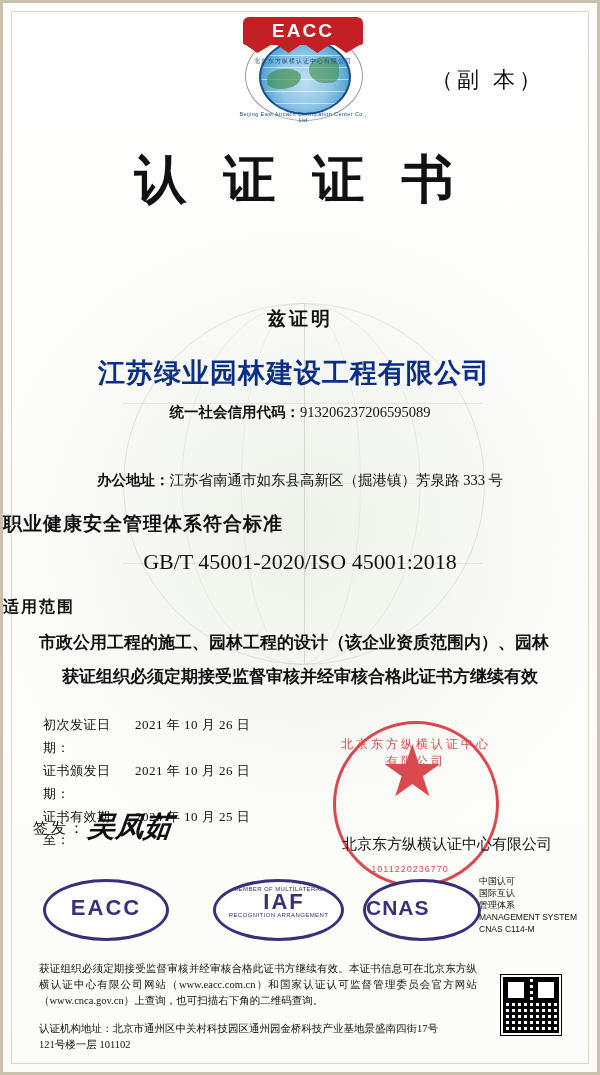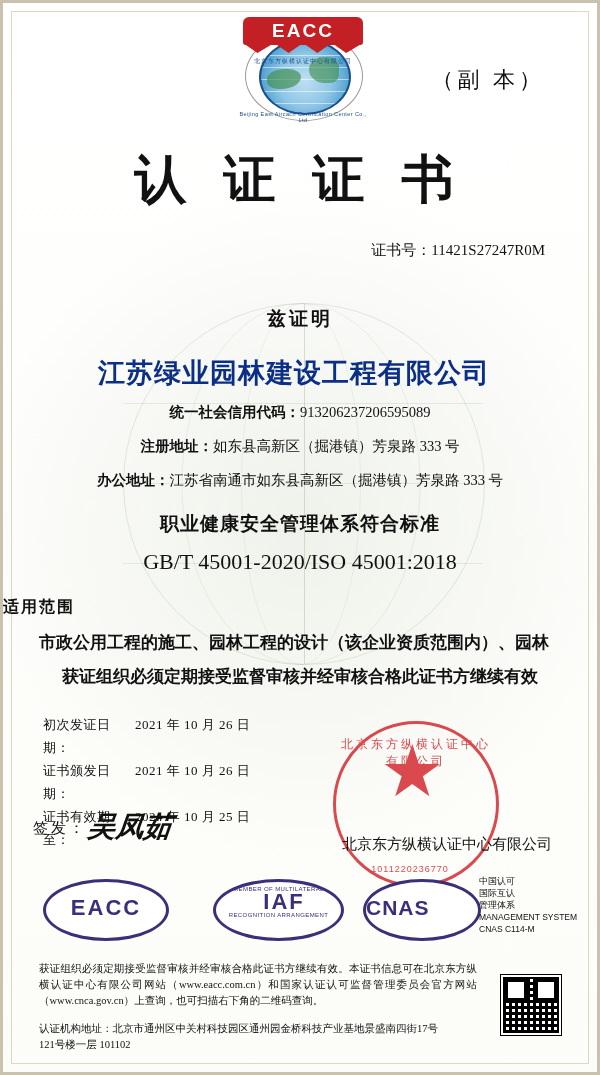--- a/index.html
+++ b/index.html
@@ -85,21 +85,21 @@
   }
   .eacc-en{
     position:absolute;left:0;right:0;bottom:-2px;text-align:center;
     font-size:5.5px;color:#1c4f8b;letter-spacing:.4px;
     font-family:"Liberation Sans",sans-serif;
   }
 
   .copy-mark{
     position:absolute;right:52px;top:62px;
     font-size:22px;letter-spacing:4px;color:#111;
-    font-family:Liberation Serif, serif;
+    font-family:Liberation Sans, sans-serif;
   }
 
   .title{
     position:absolute;left:0;right:0;top:142px;text-align:center;
     font-size:52px;font-weight:bold;letter-spacing:12px;
     color:#111;
   }
 
   .cert-no{
     position:absolute;right:52px;top:238px;
@@ -117,21 +117,21 @@
   .row{
     position:absolute;left:0;right:0;text-align:center;
     font-size:14.5px;color:#111;
   }
   .row b{font-weight:bold;margin-top:12px;}
   .r-credit{top:400px;}
   .r-reg{top:434px;}
   .r-office{top:468px;}
 
   .std-line{
-    position:absolute;left:0;right:0;top:508px;text-align:center;
+    position:absolute;left:0;right:0;top:508px;
     font-size:19px;font-weight:bold;letter-spacing:1px;color:#111;
   }
   .std-code{
     position:absolute;left:0;right:0;top:546px;text-align:center;
     font-size:22px;color:#111;
   }
   .scope-title{
     position:absolute;left:0;right:0;top:594px;text-align:left;
     font-size:16px;font-weight:bold;letter-spacing:2px;color:#111;
   }
@@ -269,32 +269,26 @@
     </div>
     <div class="eacc-ribbon">EACC</div>
     <div class="eacc-cn">北京东方纵横认证中心有限公司</div>
     <div class="eacc-en">Beijing East Aircach Certification Center Co., Ltd</div>
   </div>
 
   <div class="copy-mark">（副 本）</div>
 
   <div class="title">认 证 证 书</div>
 
-  <div class="cert-no">
-    <span>证书号：</span><span>11421S27247R0M</span>
-  </div>
 
   <div class="hereby">兹证明</div>
   <div class="company">江苏绿业园林建设工程有限公司</div>
 
   <div class="row r-credit">
     <b>统一社会信用代码：</b><span>913206237206595089</span>
-  </div>
-  <div class="row r-reg">
-    <b>注册地址：</b><span>如东县高新区（掘港镇）芳泉路 333 号</span>
   </div>
   <div class="row r-office">
     <b>办公地址：</b><span>江苏省南通市如东县高新区（掘港镇）芳泉路 333 号</span>
   </div>
 
   <div class="std-line">职业健康安全管理体系符合标准</div>
   <div class="std-code">GB/T 45001-2020/ISO 45001:2018</div>
 
   <div class="scope-title">适用范围</div>
   <div class="scope-1">市政公用工程的施工、园林工程的设计（该企业资质范围内）、园林</div>

